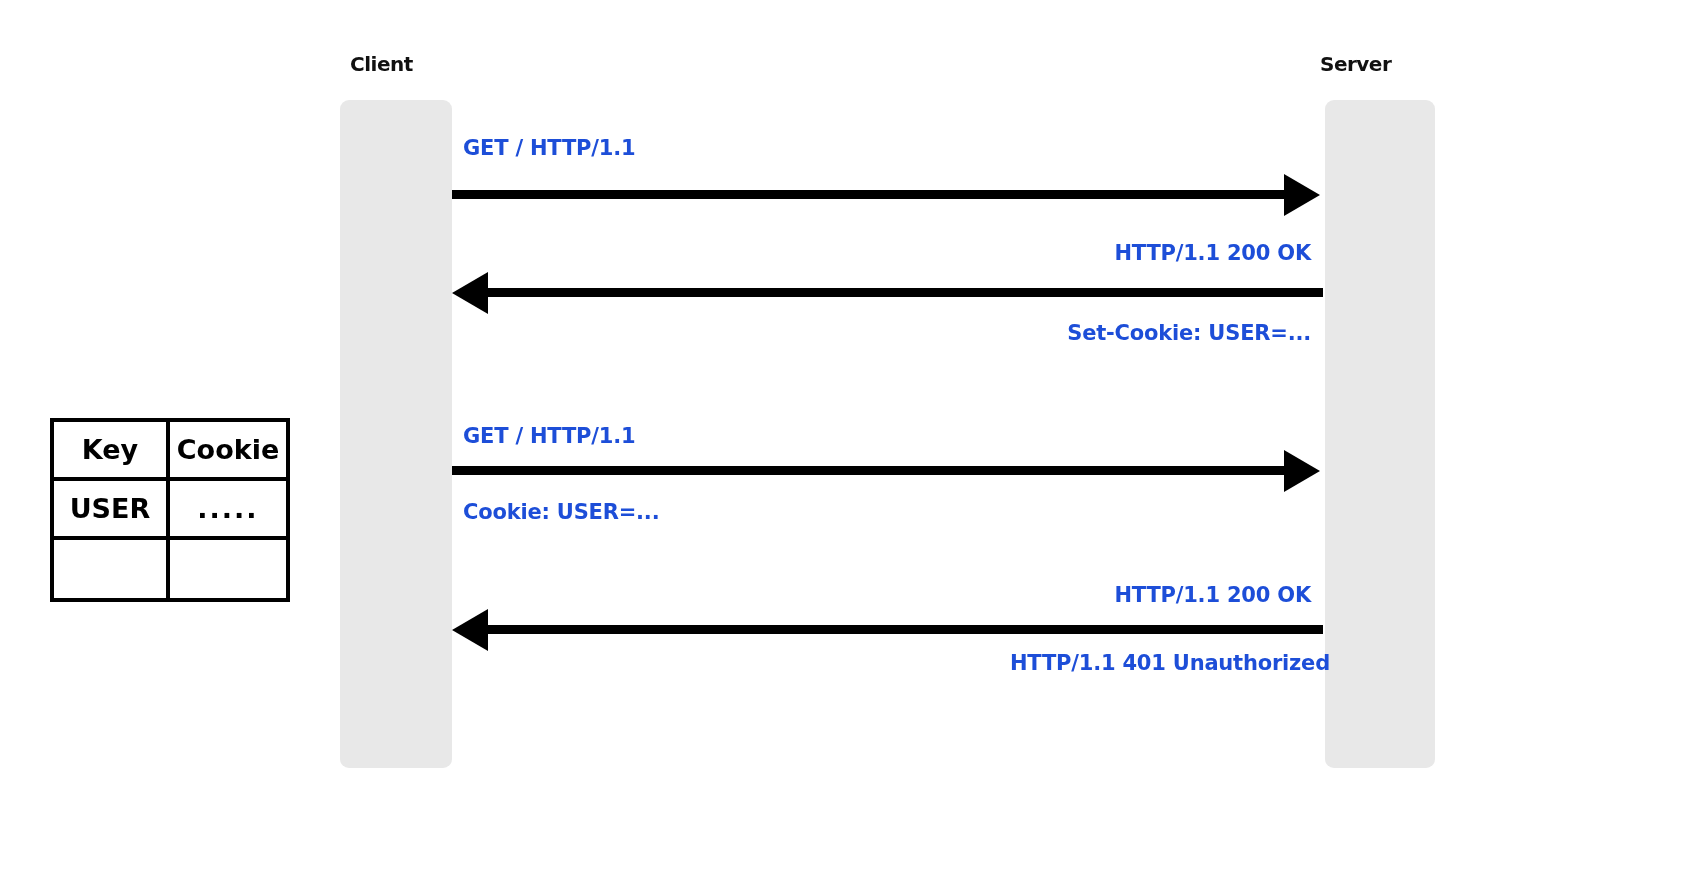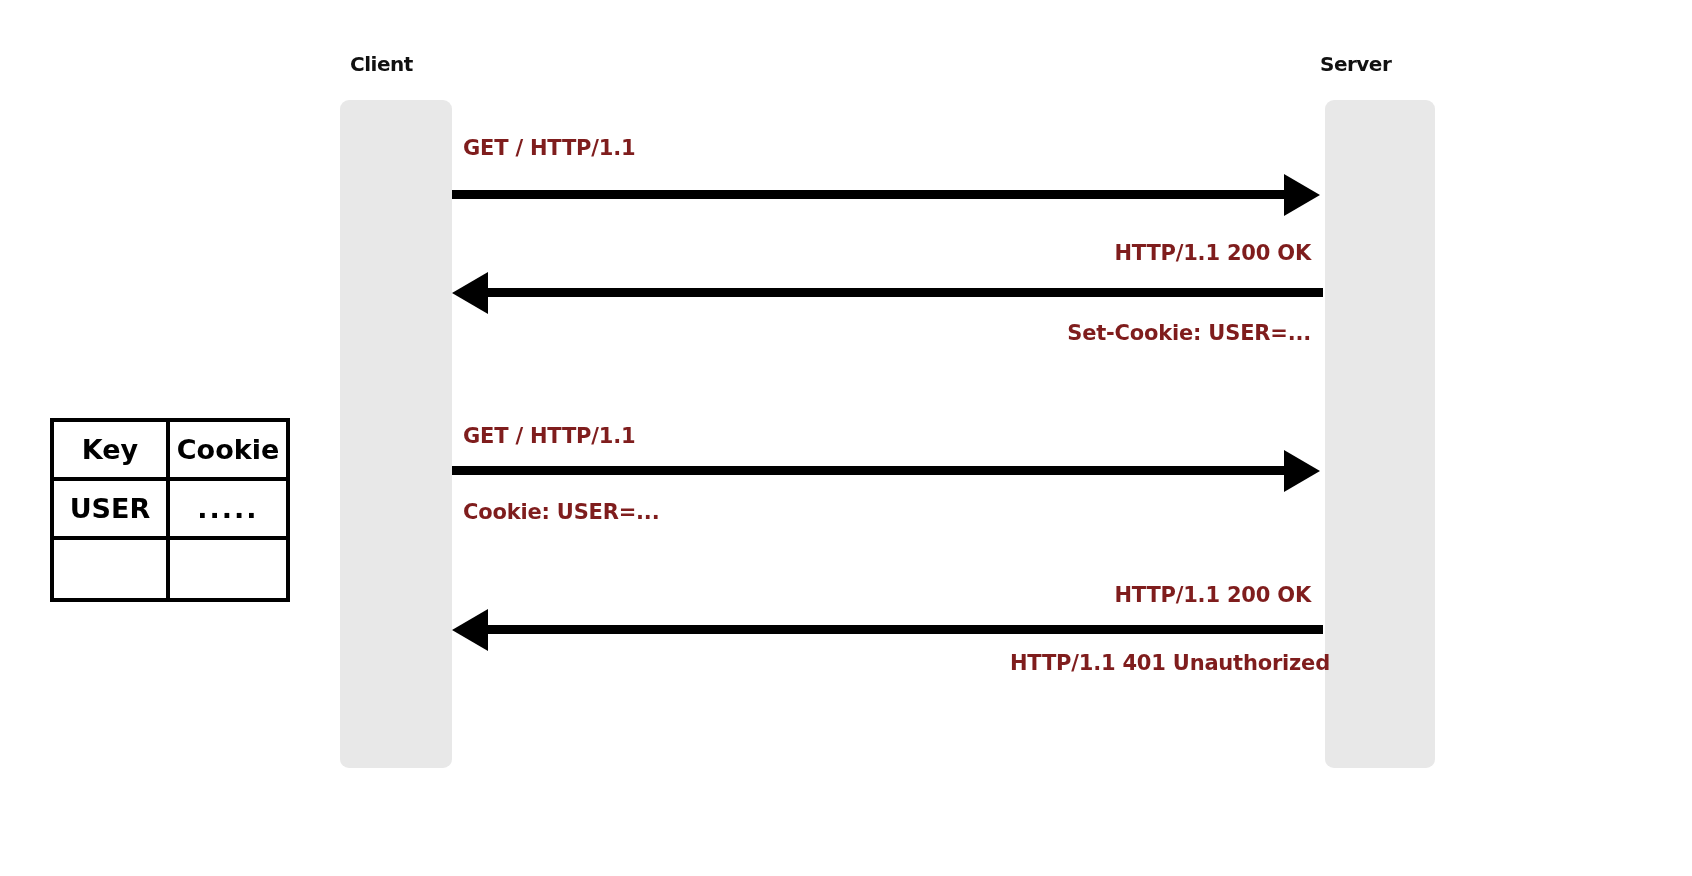--- a/index.html
+++ b/index.html
@@ -58,21 +58,21 @@
   .arrow.left .head {
     border-right: 36px solid #000000;
     top: -16px;
   }
 
   
   .msg {
     position: absolute;
     font-size: 21px;
     font-weight: 700;
-    color: #7f1d1d;
+    color: #1d4ed8;
     letter-spacing: -0.2px;
     white-space: nowrap;
   }
   .msg.to-right { text-align: left; }
   .msg.to-left  { text-align: right; }
 
   
   #cookie-table {
     position: absolute;
     left: 50px;

